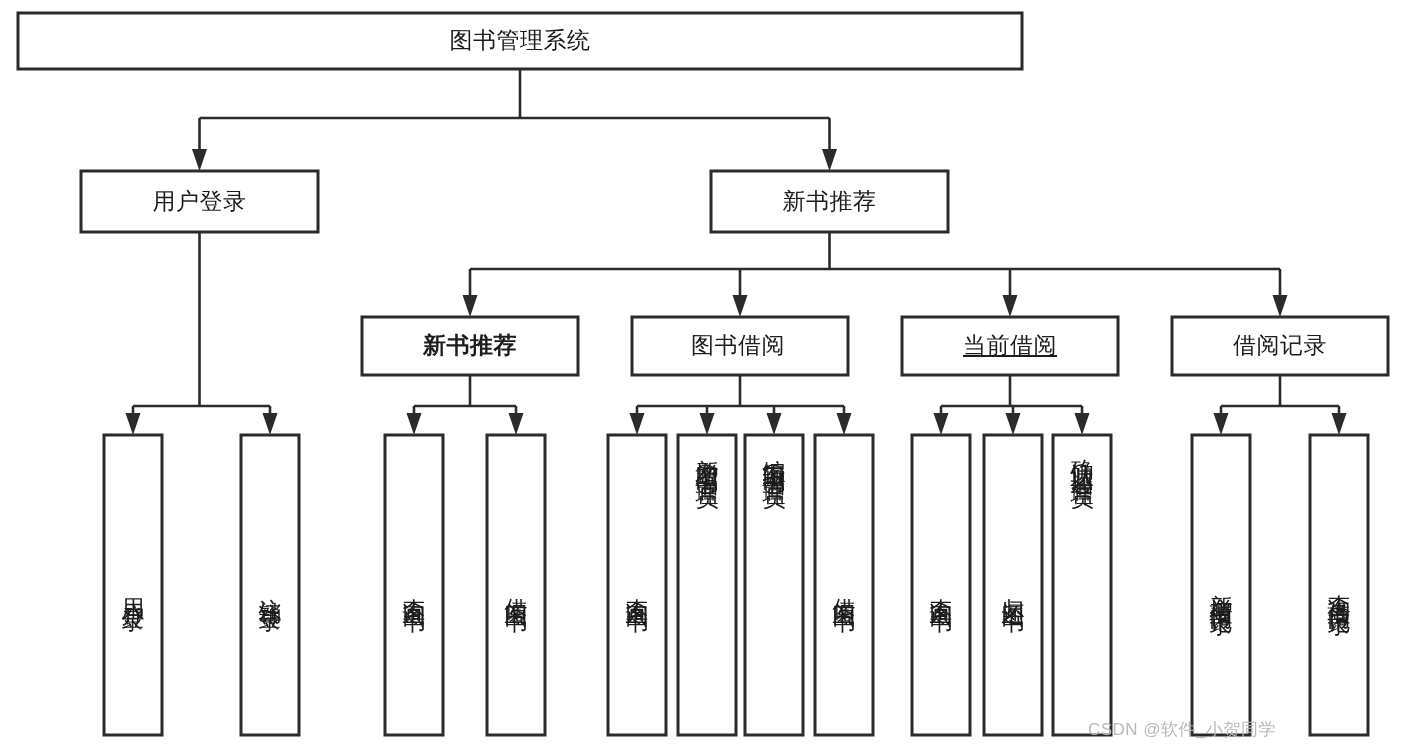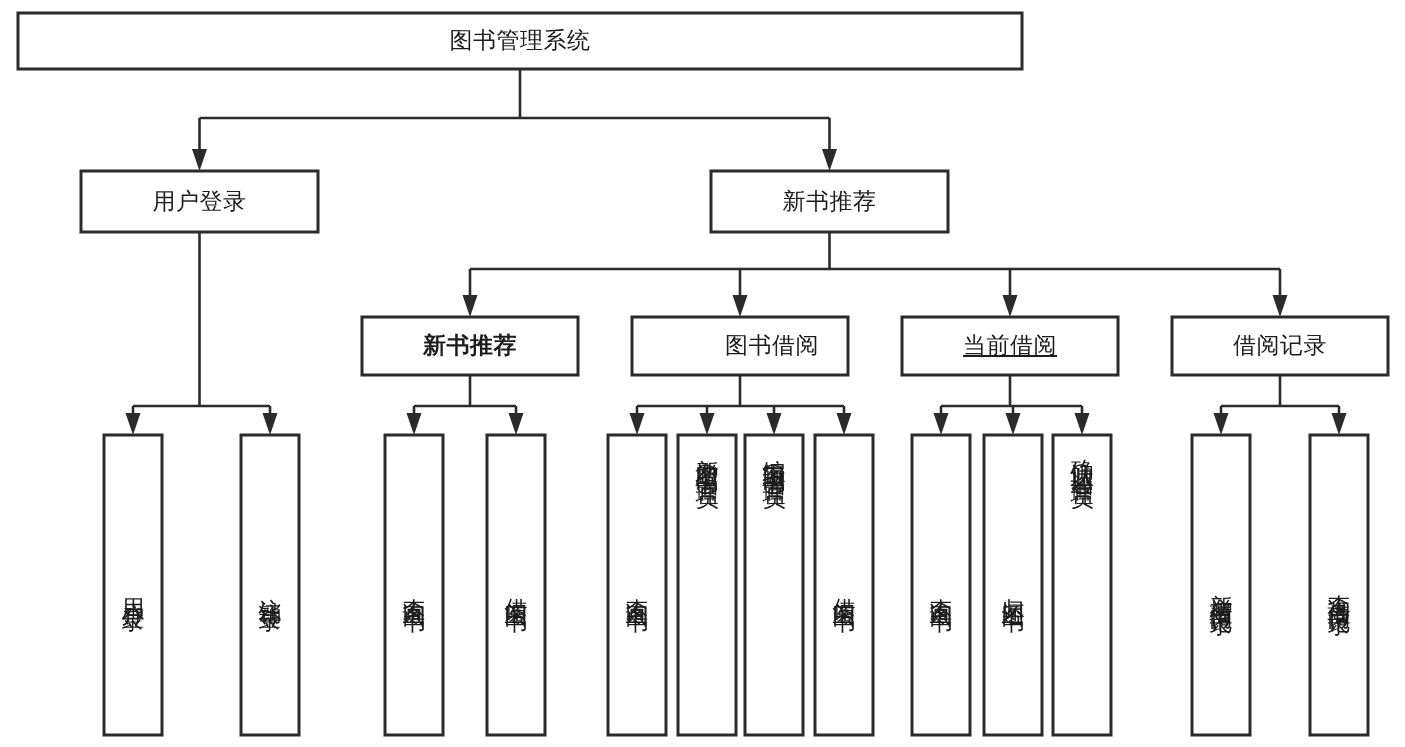--- a/index.html
+++ b/index.html
@@ -162,31 +162,32 @@
         <path class="conn" d="M1339 406 L1339 417"></path>
         <path class="arrow-head" d="M1339 435 L1331.5 413 L1346.5 413 Z"></path>
       </g>
   </svg>
 
   <div id="labels-layer">
       <div class="node-label horizontal" style="left: 18px; top: 13px; width: 1004px; height: 56px;">图书管理系统</div>
       <div class="node-label horizontal" style="left: 81px; top: 171px; width: 237px; height: 61px;">用户登录</div>
       <div class="node-label horizontal" style="left: 711px; top: 171px; width: 237px; height: 61px;">新书推荐</div>
       <div class="node-label horizontal" style="left: 362px; top: 317px; width: 216px; height: 58px; font-weight: bold;">新书推荐</div>
-      <div class="node-label horizontal" style="left: 664px; top: 317px; width: 216px; height: 58px;">图书借阅</div>
+      <div class="node-label horizontal" style="left: 630px; top: 317px; width: 216px; height: 58px;">图书借阅</div>
       <div class="node-label horizontal" style="left: 902px; top: 317px; width: 216px; height: 58px; text-decoration: underline;">当前借阅</div>
       <div class="node-label horizontal" style="left: 1172px; top: 317px; width: 216px; height: 58px;">借阅记录</div>
       <div class="node-label vertical v-center" style="left: 104px; top: 435px; width: 58px; height: 300px;">用户登录</div>
       <div class="node-label vertical v-center" style="left: 241px; top: 435px; width: 58px; height: 300px;">注销登录</div>
       <div class="node-label vertical v-center" style="left: 385px; top: 435px; width: 58px; height: 300px;">查询图书</div>
       <div class="node-label vertical v-center" style="left: 487px; top: 435px; width: 58px; height: 300px;">借阅图书</div>
       <div class="node-label vertical v-center" style="left: 608px; top: 435px; width: 58px; height: 300px;">查询图书</div>
       <div class="node-label vertical" style="left: 678px; top: 435px; width: 58px; height: 300px;">新增图书（管理员）</div>
       <div class="node-label vertical" style="left: 745px; top: 435px; width: 58px; height: 300px;">编辑图书（管理员）</div>
       <div class="node-label vertical v-center" style="left: 815px; top: 435px; width: 58px; height: 300px;">借阅图书</div>
       <div class="node-label vertical v-center" style="left: 912px; top: 435px; width: 58px; height: 300px;">查询图书</div>
       <div class="node-label vertical v-center" style="left: 984px; top: 435px; width: 58px; height: 300px;">归还图书</div>
       <div class="node-label vertical" style="left: 1053px; top: 435px; width: 58px; height: 300px;">确认归还（管理员）</div>
       <div class="node-label vertical v-center" style="left: 1192px; top: 435px; width: 58px; height: 300px;">新增借阅记录</div>
       <div class="node-label vertical v-center" style="left: 1310px; top: 435px; width: 58px; height: 300px;">查询借阅记录</div>
     </div>
 
+  <div class="watermark">CSDN @软件_小贺同学</div>
 </div>
 
 </body></html>

